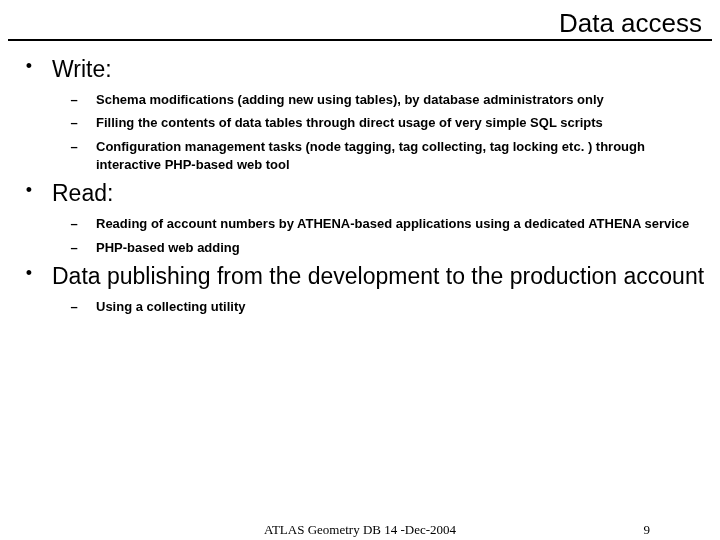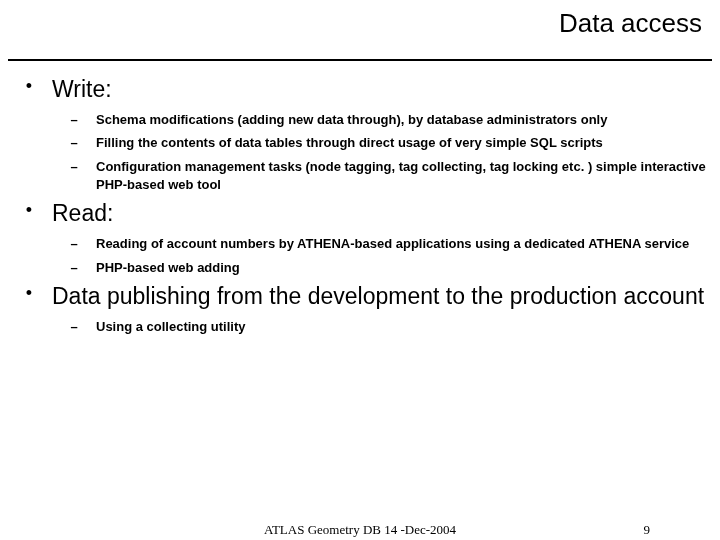--- a/index.html
+++ b/index.html
@@ -8,21 +8,21 @@
     height: 540px;
     background: #fff;
     font-family: "Comic Sans MS", "Comic Sans", cursive, sans-serif;
     color: #000;
     position: relative;
     overflow: hidden;
   }
   .title {
     text-align: right;
     font-size: 26px;
-    padding: 8px 18px 20px 0;
+    padding: 8px 18px 0 0;
     font-weight: normal;
   }
   .hr {
     border: none;
     border-top: 2px solid #000;
     margin: 0 8px 14px 8px;
   }
   .content {
     padding: 0 6px 0 6px;
   }
@@ -87,29 +87,29 @@
 <hr class="hr">
 
 <div class="content">
 
   <div class="lvl1">
     <span class="bullet">•</span>
     <span class="text">Write:</span>
   </div>
   <div class="lvl2">
     <span class="dash">–</span>
-    <span class="text">Schema modifications (adding new data through), by database administrators only</span>
+    <span class="text">Schema modifications (adding new using tables), by database administrators only</span>
   </div>
   <div class="lvl2">
     <span class="dash">–</span>
     <span class="text">Filling the contents of data tables through direct usage of very simple SQL scripts</span>
   </div>
   <div class="lvl2">
     <span class="dash">–</span>
-    <span class="text">Configuration management tasks (node tagging, tag collecting, tag locking etc. ) simple interactive PHP-based web tool</span>
+    <span class="text">Configuration management tasks (node tagging, tag collecting, tag locking etc. ) through interactive PHP-based web tool</span>
   </div>
 
   <div class="lvl1">
     <span class="bullet">•</span>
     <span class="text">Read:</span>
   </div>
   <div class="lvl2">
     <span class="dash">–</span>
     <span class="text">Reading of account numbers by ATHENA-based applications using a dedicated ATHENA service</span>
   </div>

